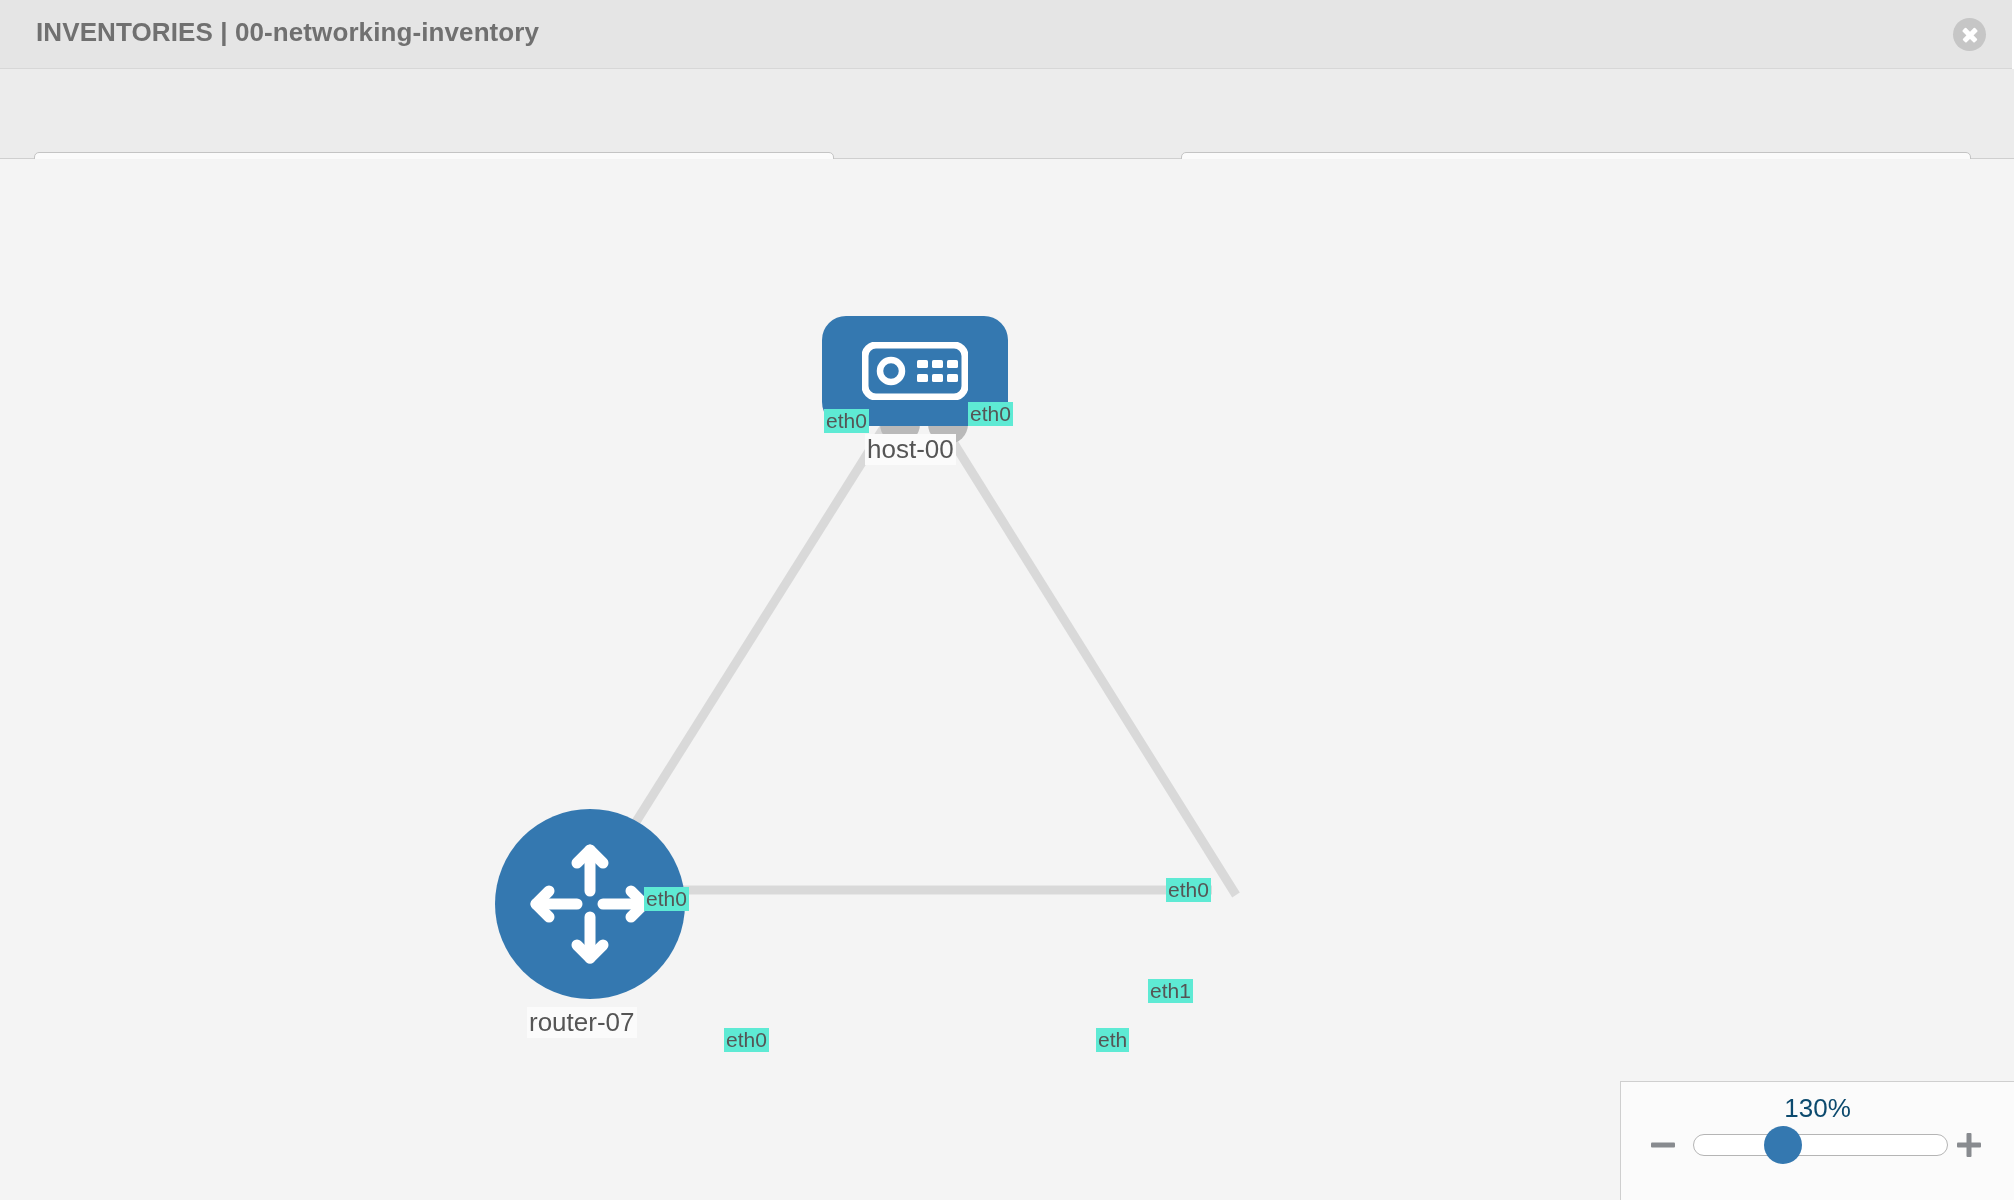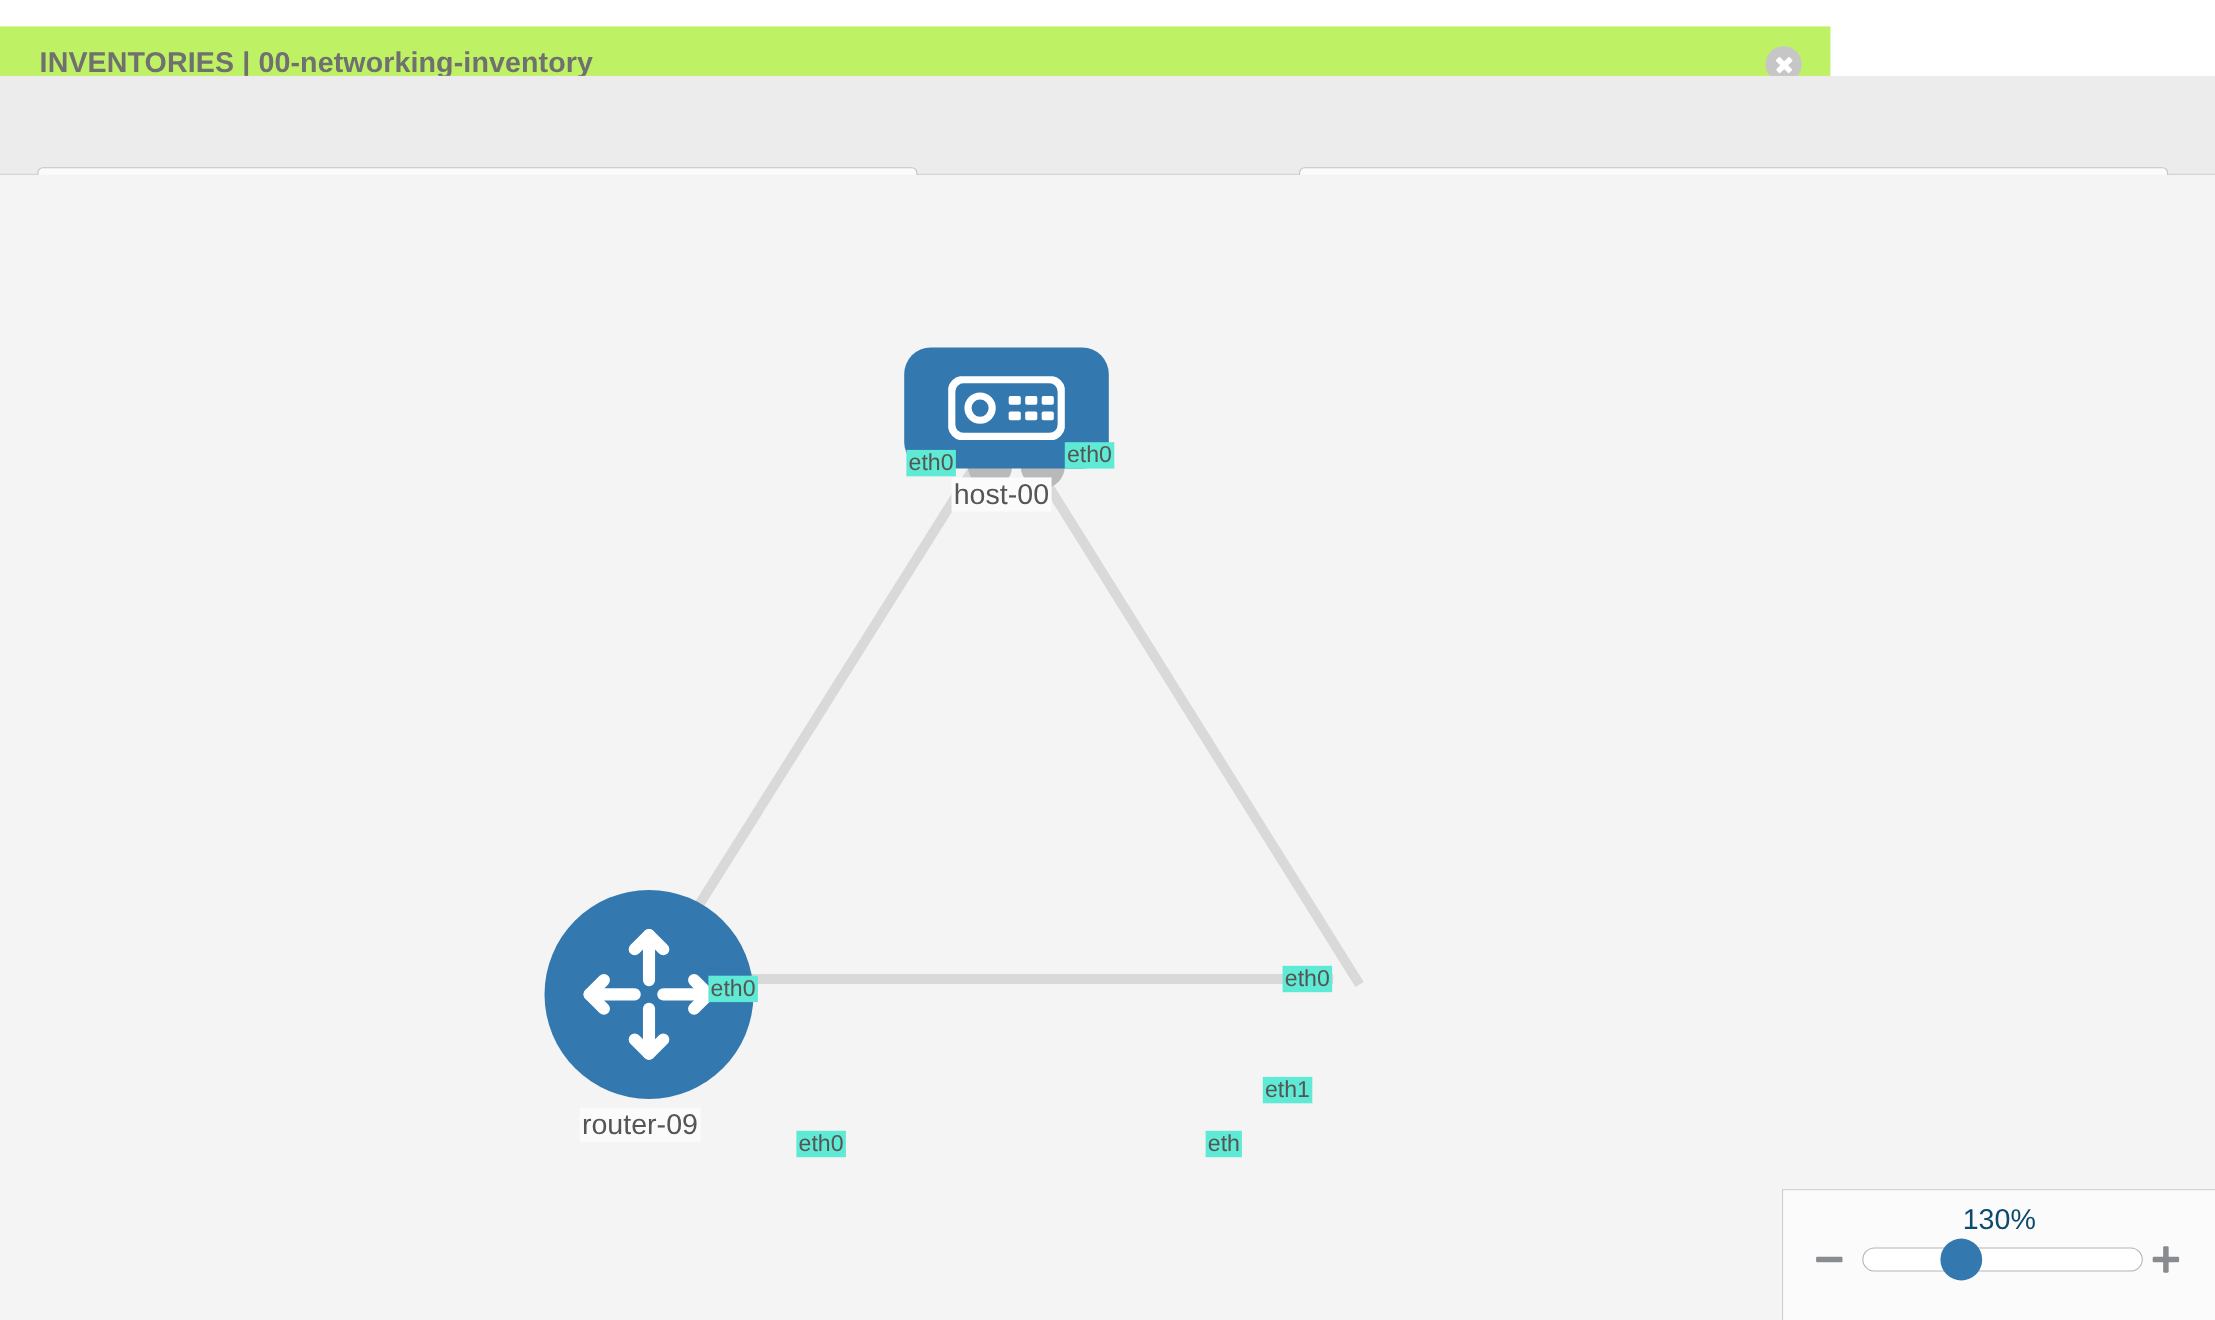--- a/index.html
+++ b/index.html
@@ -7,24 +7,23 @@
     margin: 0; padding: 0;
     width: 2014px; height: 1200px;
     overflow: hidden;
     background: #ffffff;
     font-family: "Liberation Sans", sans-serif;
   }
 
   
   #header {
     position: absolute; left: 0; top: 0;
-    width: 1664px; height: 69px;
-    background: #bef264;
+    width: 2012px; height: 69px;
+    background: #e5e5e5;
     border-bottom: 1px solid #d7d7d7;
-    margin-top: 24px;
   }
   #page-title {
     position: absolute; left: 36px; top: 17px;
     font-size: 26px; font-weight: bold;
     color: #707070;
     letter-spacing: 0.1px;
     white-space: nowrap;
   }
   #close-btn {
     position: absolute; right: 26px; top: 18px;
@@ -242,21 +241,21 @@
         <line x1="63" y1="50" x2="63" y2="9"></line>
           <polyline points="50,22 63,9 76,22"></polyline>
         <line x1="63" y1="76" x2="63" y2="117"></line>
           <polyline points="50,104 63,117 76,104"></polyline>
         <line x1="50" y1="63" x2="9" y2="63"></line>
           <polyline points="22,50 9,63 22,76"></polyline>
         <line x1="76" y1="63" x2="117" y2="63"></line>
           <polyline points="104,50 117,63 104,76"></polyline>
       </g>
     </svg>
-    <div class="node-label" style="left:32px; top:198px;">router-09</div>
+    <div class="node-label" style="left:32px; top:198px;">router-07</div>
   </div>
 
 
   <div class="edge-label" style="left:824px; top:250px;">eth0</div>
   <div class="edge-label" style="left:968px; top:243px;">eth0</div>
   <div class="edge-label" style="left:644px; top:728px;">eth0</div>
   <div class="edge-label" style="left:1166px; top:719px;">eth0</div>
   <div class="edge-label" style="left:724px; top:869px;">eth0</div>
   <div class="edge-label" style="left:1096px; top:869px;">eth</div>
   <div class="edge-label" style="left:1116px; top:820px;margin-left:32px;">eth1</div>

